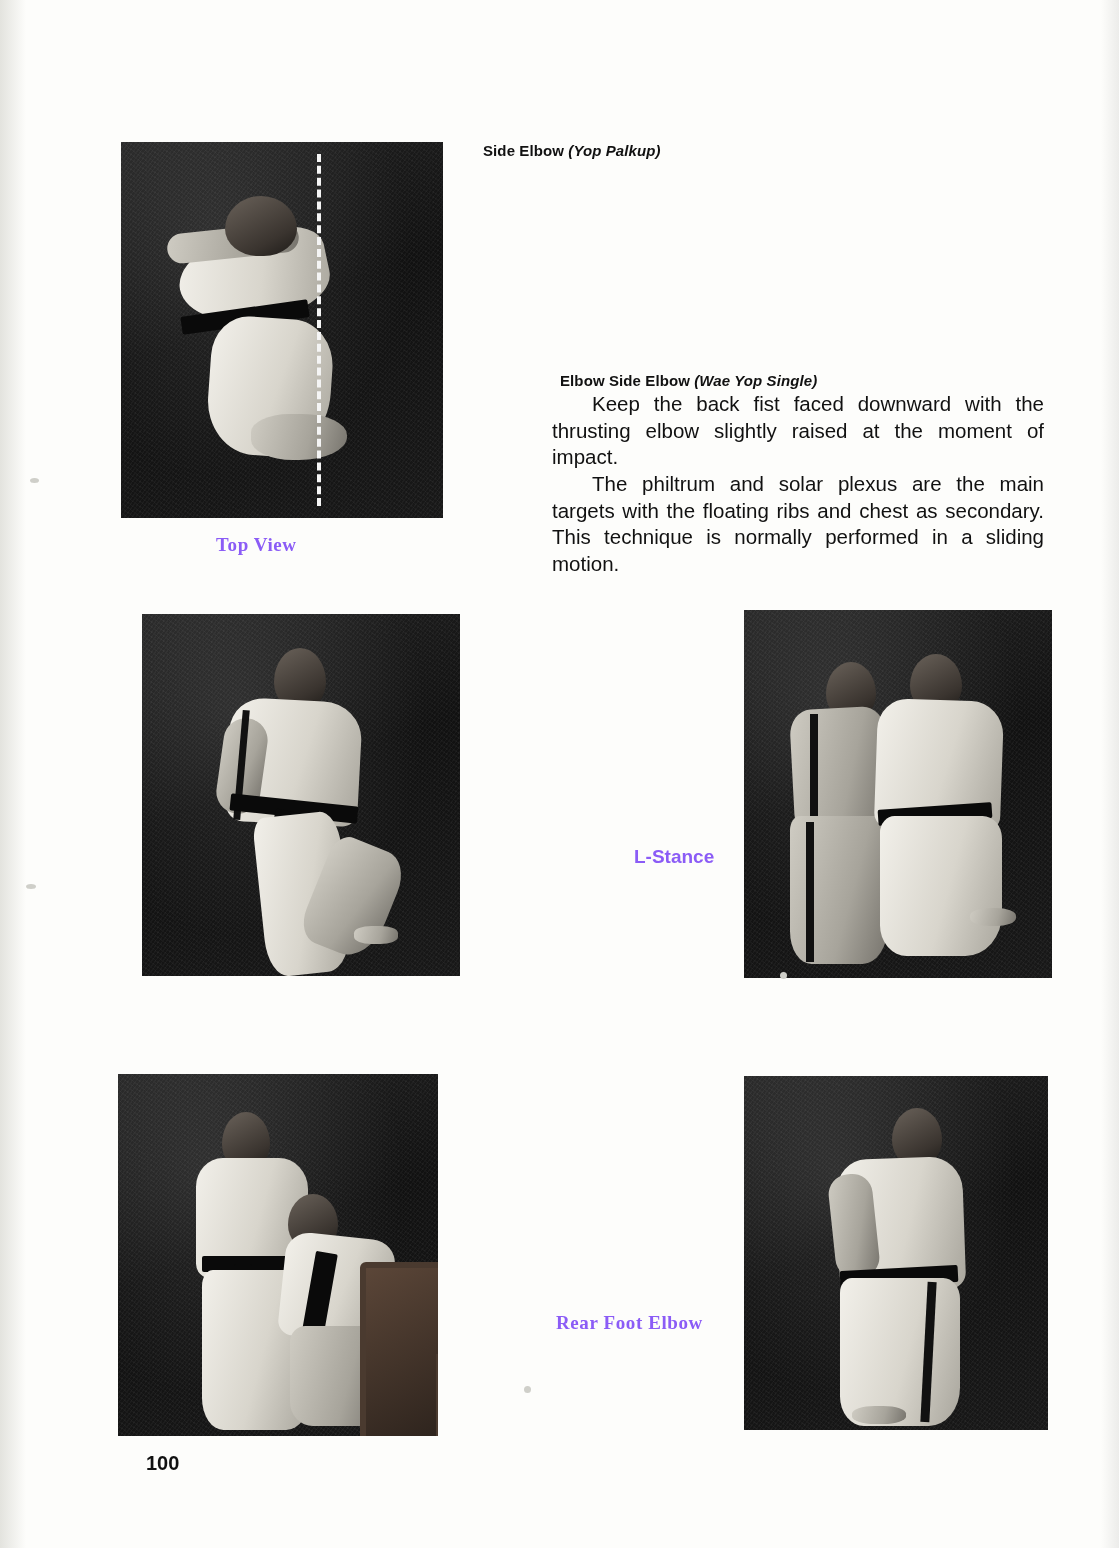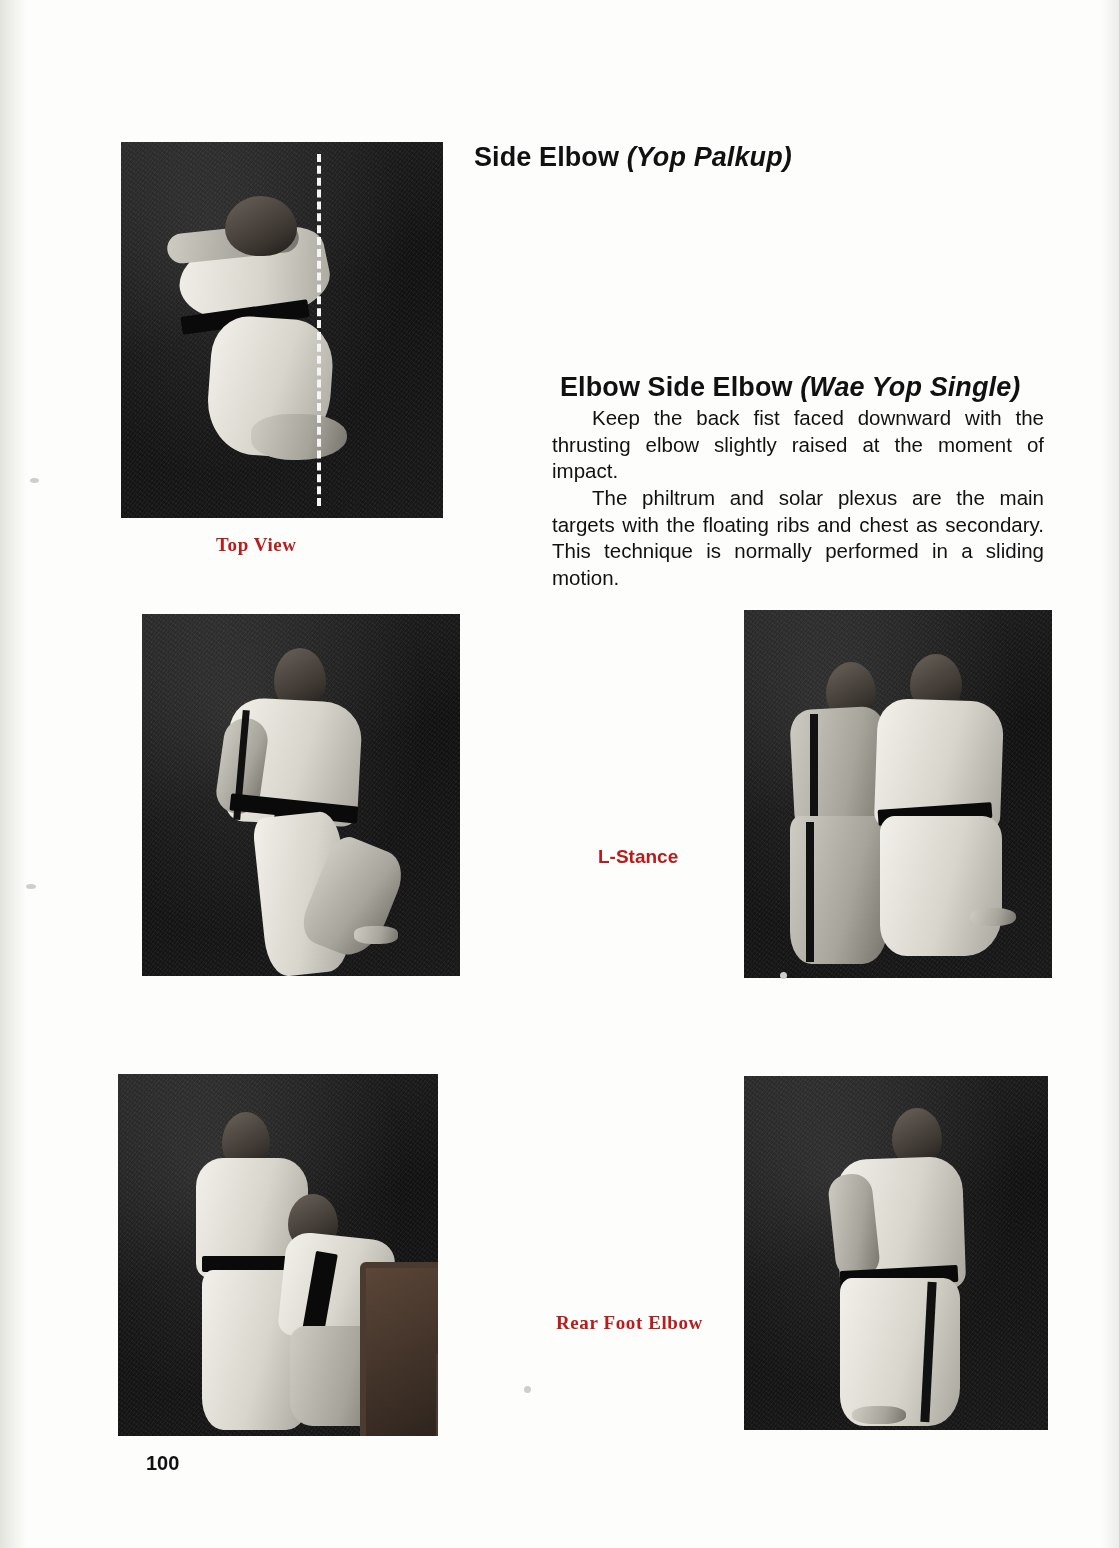--- a/index.html
+++ b/index.html
@@ -84,24 +84,24 @@
   }
 
   
   .col-text {
     position: absolute;
     left: 466px;
     top: 142px;
     width: 576px;
   }
   .sec-title {
-    font-size: 27px;
+    font-size: 15px;
     font-weight: bold;
     letter-spacing: 0.1px;
-    margin: 0 0 2px 8px;
+    margin: 0 0 2px 17px;
   }
   .sec-title .kr {
     font-style: italic;
     font-weight: bold;
   }
   .para {
     font-size: 20.5px;
     line-height: 1.30;
     margin: 0;
     text-align: justify;
@@ -118,21 +118,21 @@
   .block-2 .sec-title {
     text-align: left;
     margin-left: 8px;
   }
 
   .caption {
     position: absolute;
     font-family: "Liberation Serif", serif;
     font-weight: bold;
     font-size: 19px;
-    color: #b91c1c;
+    color: #8b5cf6;
     letter-spacing: 0.6px;
     white-space: nowrap;
   }
   .caption.sans {
     font-family: "Liberation Sans", sans-serif;
     font-weight: bold;
     letter-spacing: 0;
   }
   .page-num {
     position: absolute;
@@ -205,21 +205,21 @@
     <div class="gi dim" style="left:46px; top:206px; width:98px; height:148px; border-radius:10% 12% 26% 22%;"></div>
     <div class="stripe" style="left:62px; top:212px; width:8px; height:140px;"></div>
 
     <div class="head" style="left:166px; top:44px; width:52px; height:58px;"></div>
     <div class="gi" style="left:132px; top:90px; width:126px; height:130px; border-radius:24% 26% 12% 12%; transform:rotate(2deg);"></div>
     <div class="belt" style="left:134px; top:196px; width:114px; height:16px; transform:rotate(-4deg);"></div>
     <div class="belt" style="left:172px; top:204px; width:18px; height:48px; transform:rotate(-8deg);"></div>
     <div class="gi" style="left:136px; top:206px; width:122px; height:140px; border-radius:12% 16% 30% 22%;"></div>
     <div class="gi dim" style="left:226px; top:298px; width:46px; height:18px; border-radius:44%;"></div>
   </div>
-  <div class="caption sans" style="left:598px; top:846px;">L-Stance</div>
+  <div class="caption sans" style="left:634px; top:846px;">L-Stance</div>
 
   <div class="photo" style="left:118px; top:1074px; width:320px; height:362px;">
     <div class="grain"></div>
     <div class="head" style="left:104px; top:38px; width:48px; height:58px;"></div>
     <div class="gi" style="left:78px; top:84px; width:112px; height:120px; border-radius:24% 26% 10% 12%;"></div>
     <div class="belt" style="left:84px; top:182px; width:104px; height:16px;"></div>
     <div class="belt" style="left:116px; top:190px; width:18px; height:74px;"></div>
     <div class="gi" style="left:84px; top:196px; width:108px; height:160px; border-radius:10% 12% 22% 20%;"></div>
 
     <div class="head" style="left:170px; top:120px; width:50px; height:56px;"></div>

